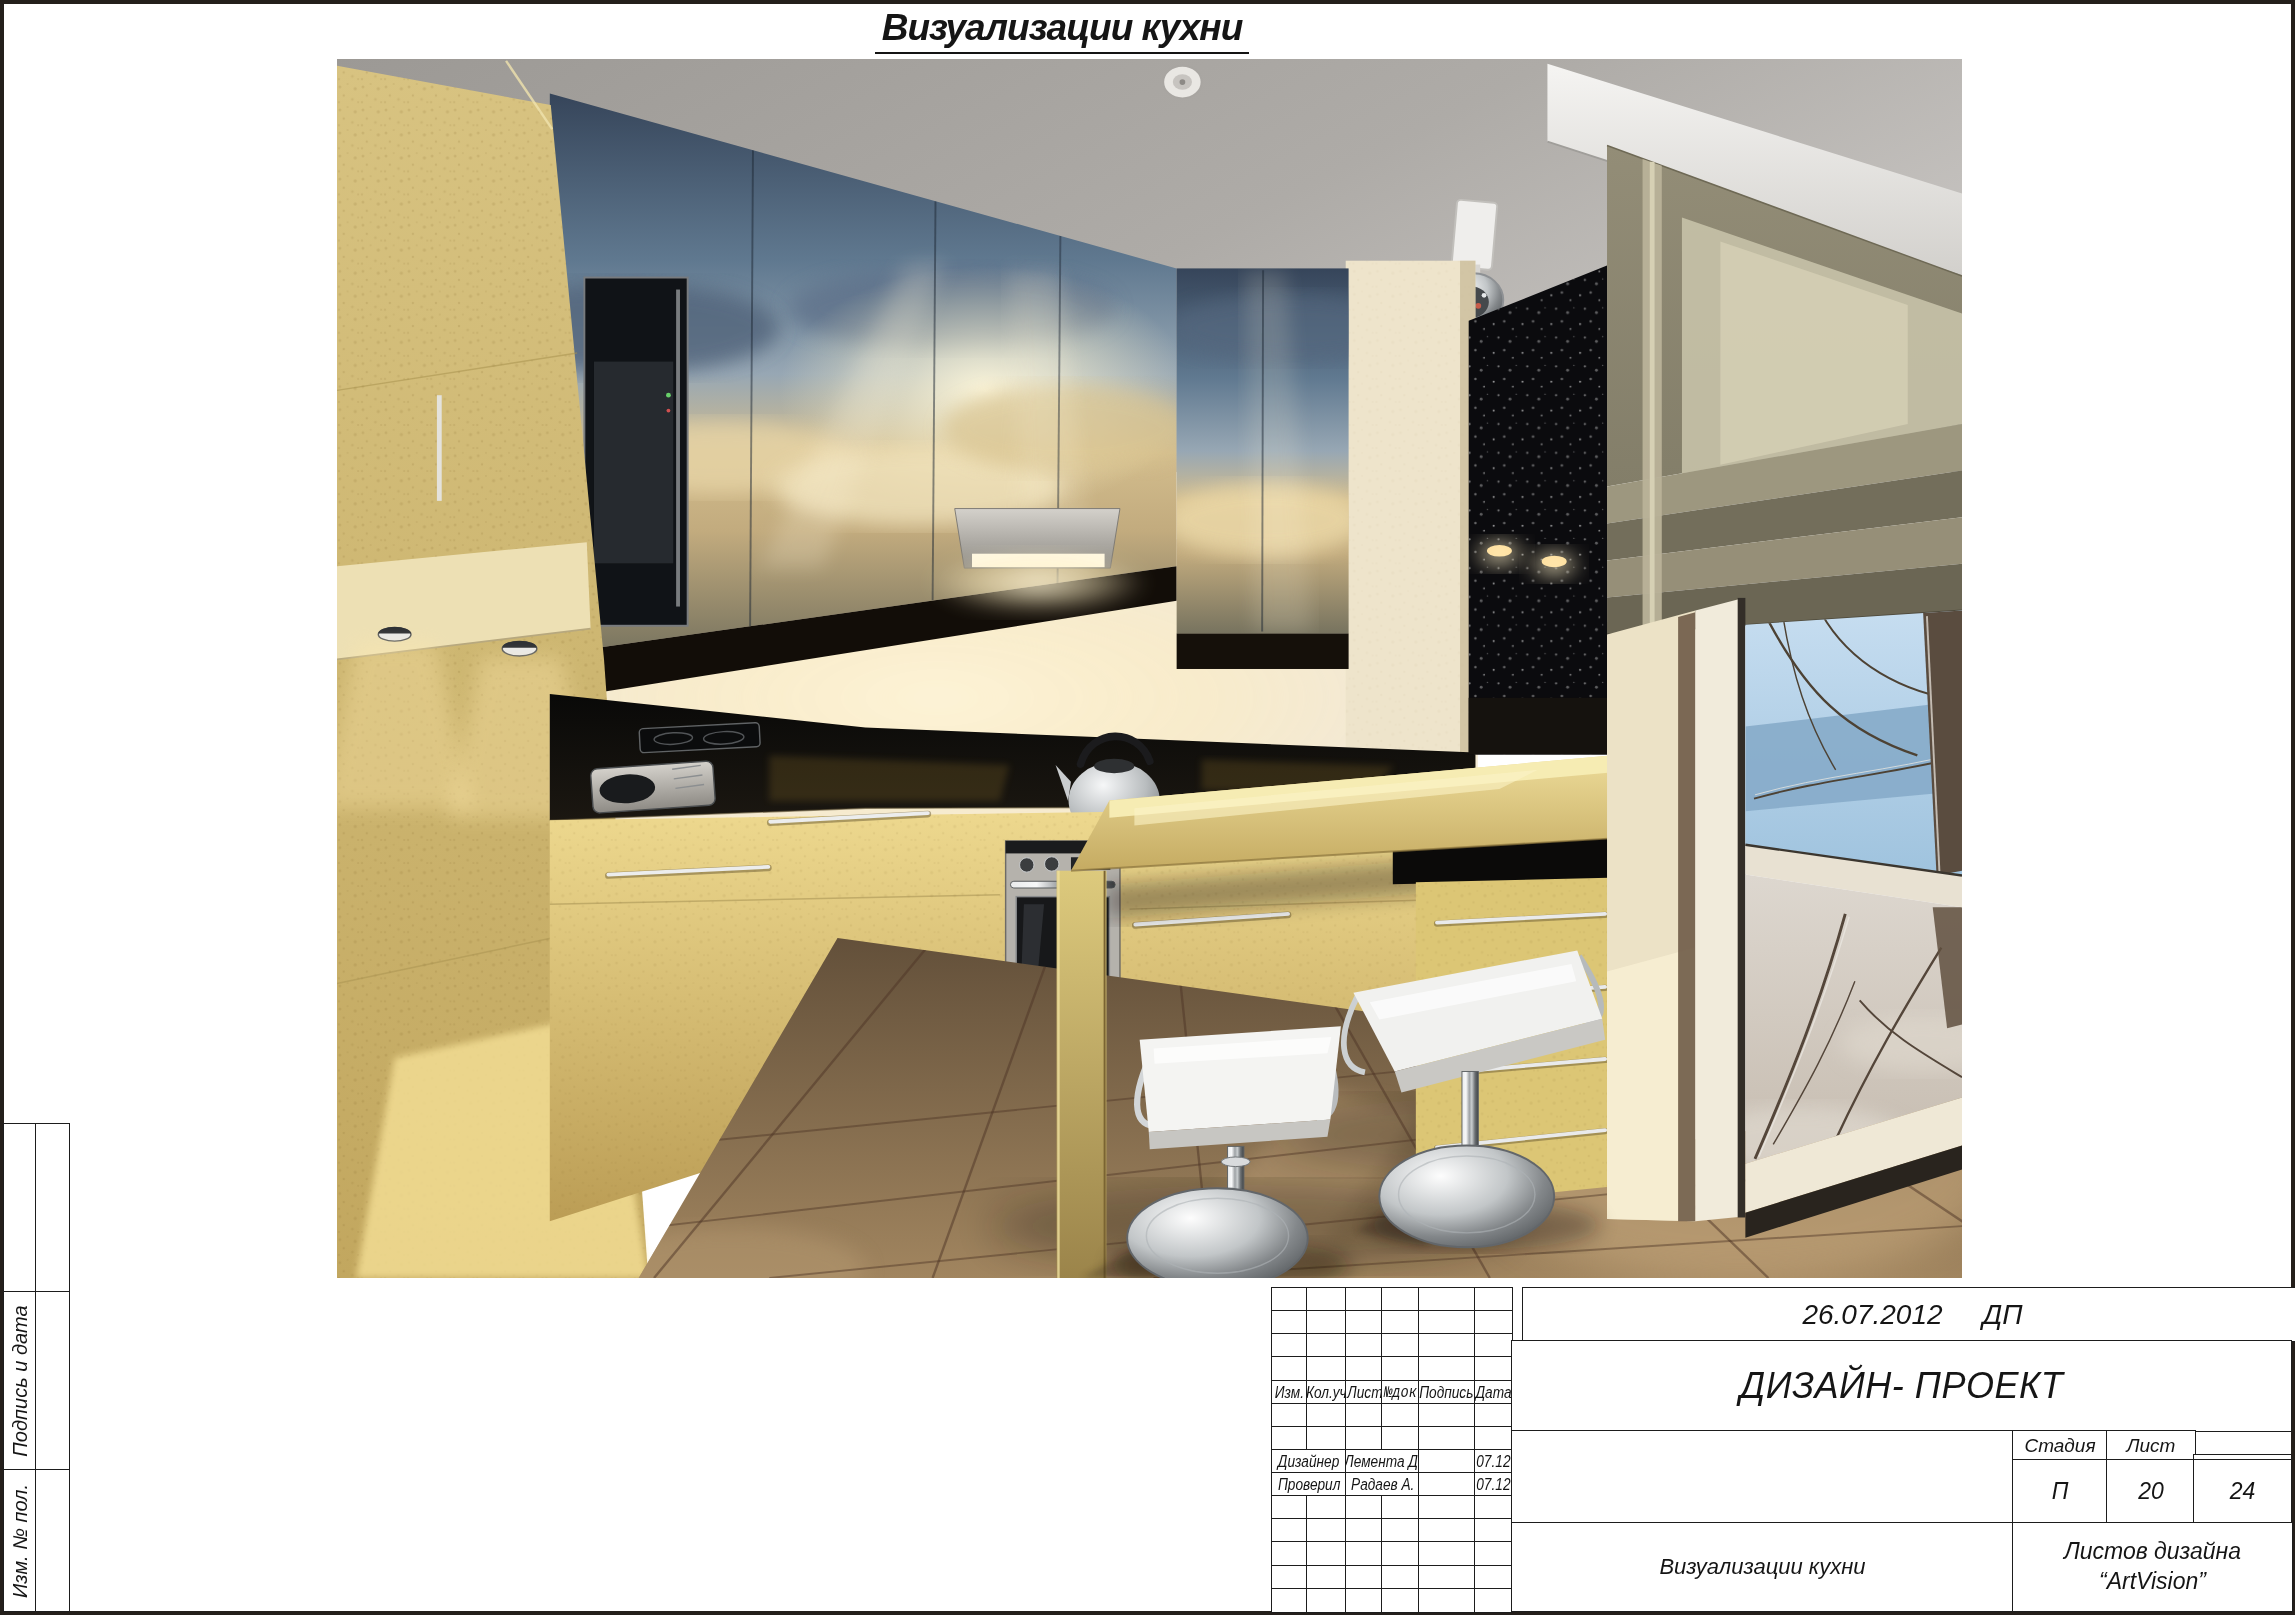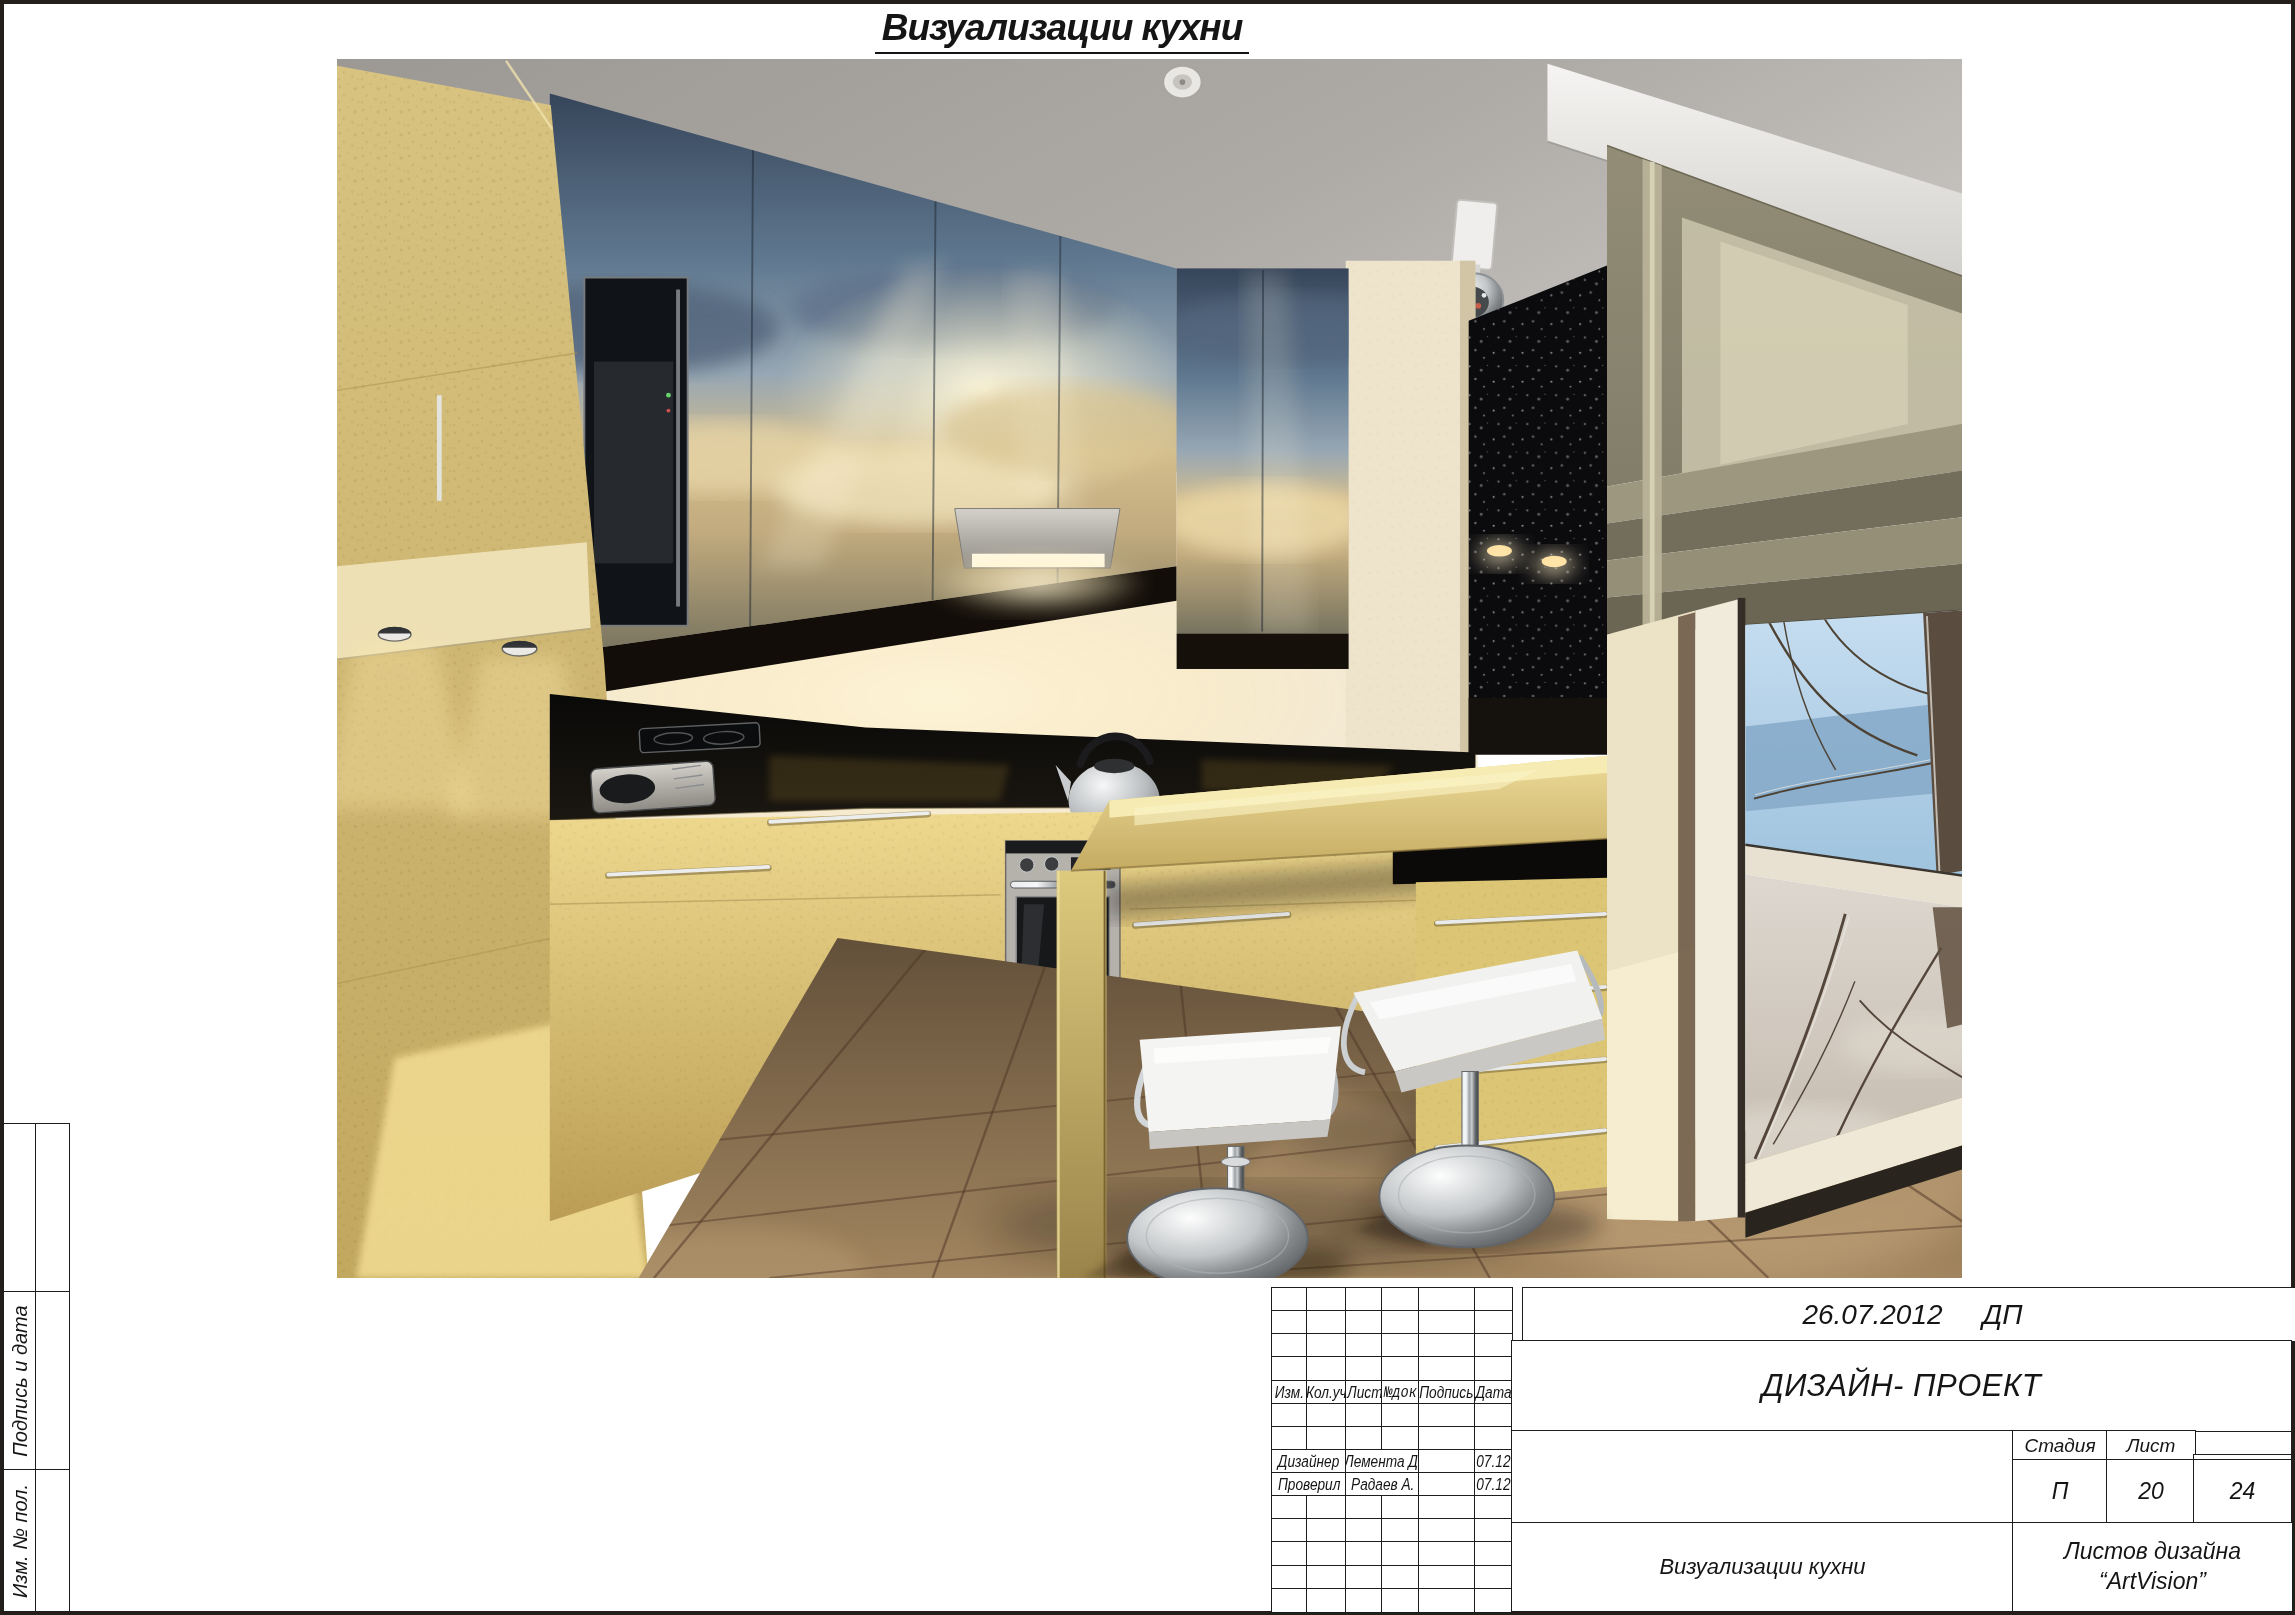--- a/index.html
+++ b/index.html
@@ -12,21 +12,21 @@
   .render{position:absolute;left:337px;top:59px;width:1625px;height:1219px;}
   .render svg{display:block;width:100%;height:100%;}
   
   .tblock{position:absolute;left:1272px;top:1288px;width:1019px;height:324px;}
   .tbc{position:absolute;outline:1.4px solid #1d1d1d;display:flex;align-items:center;justify-content:center;
     font-style:italic;overflow:hidden;white-space:nowrap;background:#fff;}
   .tbc .sq{display:inline-block;transform:scaleX(.84);}
   .grid-host{position:absolute;left:0;top:0;width:240px;height:324px;}
   .grid-host .tbc{font-size:16.3px;}
   .c-date{font-size:28px;gap:40px;}
-  .c-proj{font-size:31px;letter-spacing:0.5px;}
+  .c-proj{font-size:36px;letter-spacing:0.5px;}
   .c-stageh{font-size:19px;}
   .c-stagev{font-size:23px;}
   .c-stitle{font-size:22px;}
   .c-studio{font-size:23px;line-height:1.3;flex-direction:column;}
   
   .mcell{position:absolute;outline:1.4px solid #1d1d1d;background:#fff;}
   .mcell .rot{position:absolute;left:50%;top:50%;transform:translate(-50%,-50%) rotate(-90deg);
     white-space:nowrap;font-style:italic;font-size:20px;}
 </style>
 </head>

